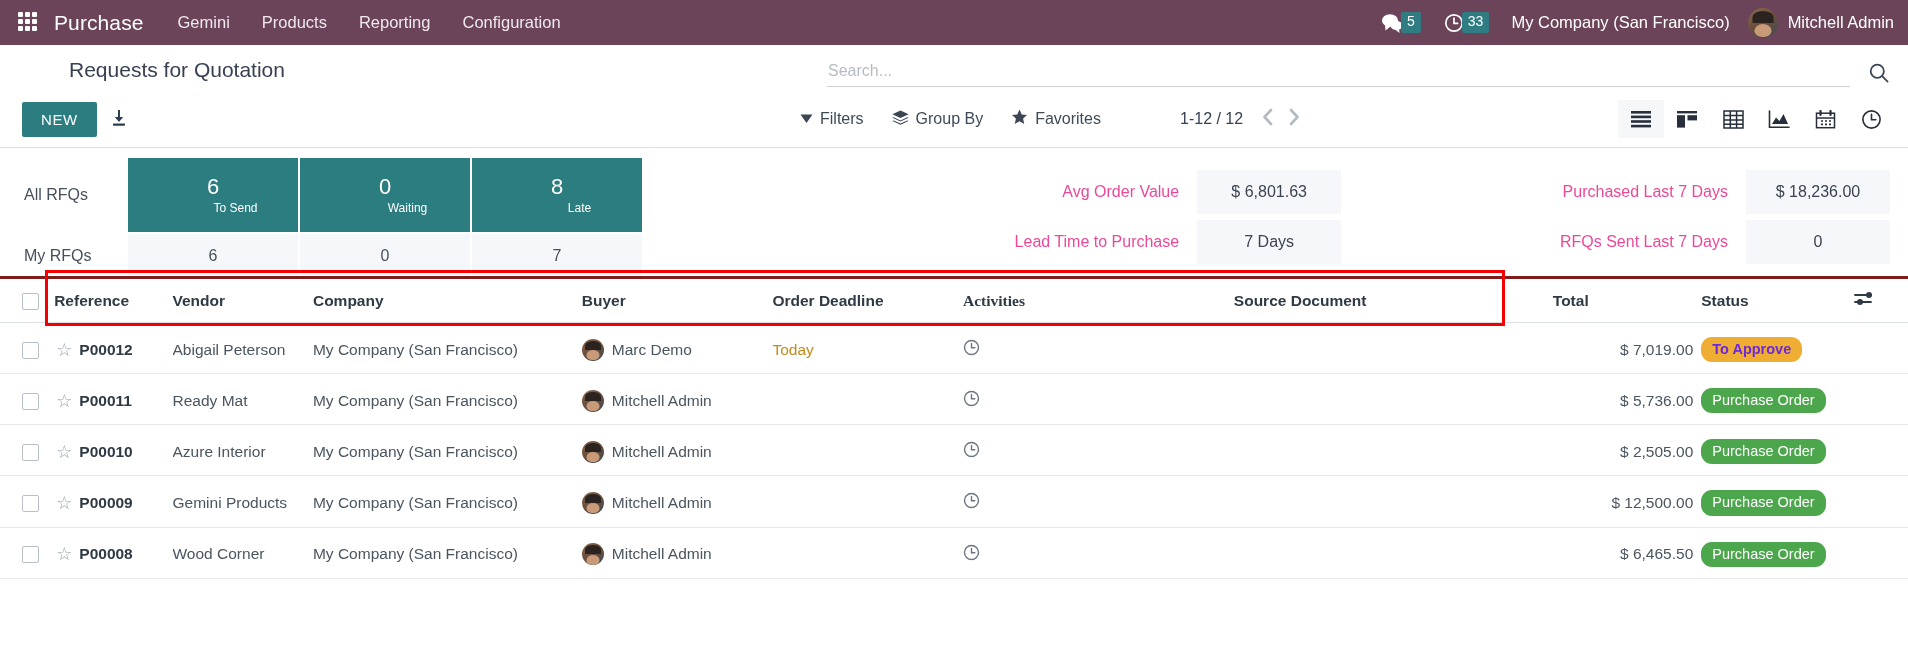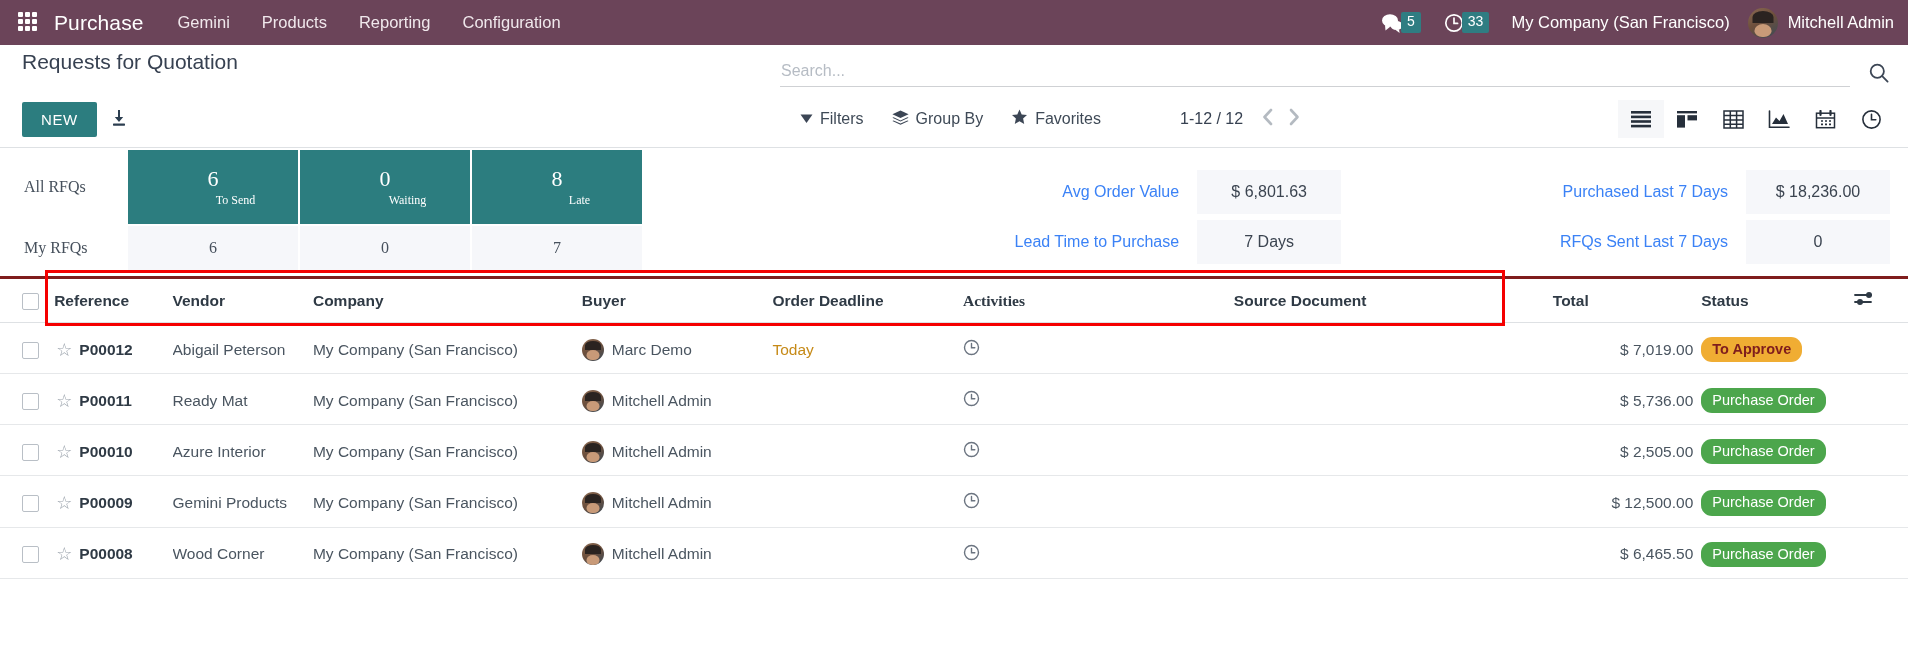--- a/index.html
+++ b/index.html
@@ -72,22 +72,22 @@
     transform: translateX(-50%);
     width: 21px; height: 12px; border-radius: 50% 50% 0 0;
     background: #2a2320; z-index: 2;
   }
   .user-name { font-size: 16.5px; color: #fff; cursor: pointer; white-space: nowrap; }
 
   
   .control-panel { background: #fff; position: relative; }
   .cp-row1 {
     display: flex; align-items: flex-start;
-    padding: 5px 14px 0 22px;
-    position: relative; height: 46px;
+    padding: 13px 14px 0 22px;
+    position: relative; height: 46px; margin-left: 47px;
   }
   .page-title {
     font-size: 21px; font-weight: 400; color: #374151;
     line-height: 1.1;
   }
   .searchview {
     position: absolute; left: 780px; right: 58px; top: 14px;
     border-bottom: 1px solid #cfd1d4; height: 28px;
     display: flex; align-items: center;
   }
@@ -139,41 +139,41 @@
   }
   .vs-btn.active { background: #F6F7F9; }
 
   .cp-sep { height: 1px; background: #DEE1E4; }
 
   
   .kpi-band {
     display: flex; align-items: center; padding: 18px 0 16px;
     background: #fff; position: relative; height: 128px;
   }
-  .kpi-left { position: absolute; left: 0; top: 0; width: 790px; font-family: Liberation Serif, serif; }
+  .kpi-left { position: absolute; left: 0; top: 8px; width: 790px; }
   .kpi-table { border-collapse: separate; border-spacing: 2px 2px; }
   .kpi-rowlabel {
     font-size: 16px; color: #46505C; padding-right: 14px; text-align: left;
     white-space: nowrap; width: 124px; padding-left: 22px;
   }
   .kpi-cell-top {
     background: #2C7D7F; color: #fff; width: 170px; height: 74px;
     text-align: center; vertical-align: middle; cursor: pointer;
   }
   .kpi-num { font-size: 22px; line-height: 1.25; font-weight: 400; }
   .kpi-sub { font-size: 12px; line-height: 1.3; padding-left: 45px; }
   .kpi-cell-bot {
     background: #F6F7FA; color: #46505C; height: 44px;
     text-align: center; vertical-align: middle; font-size: 16px; cursor: pointer;
   }
 
   .kpi-right { position: absolute; left: 800px; right: 14px; top: 16px; }
   .kpi2 { width: 100%; border-collapse: separate; border-spacing: 4px 6px; }
   .kpi2 td { vertical-align: middle; }
-  .kpi2-label { font-size: 16px; color: #3b82f6; text-align: right; white-space: nowrap; padding-right: 14px; }
+  .kpi2-label { font-size: 16px; color: #ec4899; text-align: right; white-space: nowrap; padding-right: 14px; }
   .kpi2-val {
     background: #F6F7FA; font-size: 16px; color: #3b4450;
     text-align: center; height: 44px; width: 144px; cursor: pointer;
   }
 
   
   .list-wrap { border-top: 3px solid #7f1d1d; position: relative; }
   table.olist { width: 100%; border-collapse: collapse; table-layout: fixed; }
   table.olist th {
     font-size: 15.5px; font-weight: bold; color: #2F3A45;
@@ -218,21 +218,21 @@
   .row-avatar::before {
     content: ""; position: absolute; left: 50%; top: 10%;
     transform: translateX(-50%); width: 16px; height: 9px;
     border-radius: 50% 50% 0 0; background: #2a2320; z-index: 2;
   }
   .deadline-today { color: #C68A17; }
   .badge {
     display: inline-block; border-radius: 11px; padding: 3px 11px 4px;
     font-size: 14.5px; line-height: 1.25; white-space: nowrap;
   }
-  .badge.warning { background: #F0AD33; color: #7f1d1d; font-weight: bold; }
+  .badge.warning { background: #F0AD33; color: #6d28d9; font-weight: bold; }
   .badge.success { background: #4CA64C; color: #fff; }
   .clock-icon { color: #6b7480; }
 
   .highlight-box {
     position: absolute;
     border: 3px solid #F50000;
     pointer-events: none;
     z-index: 20;
   }
 </style>

